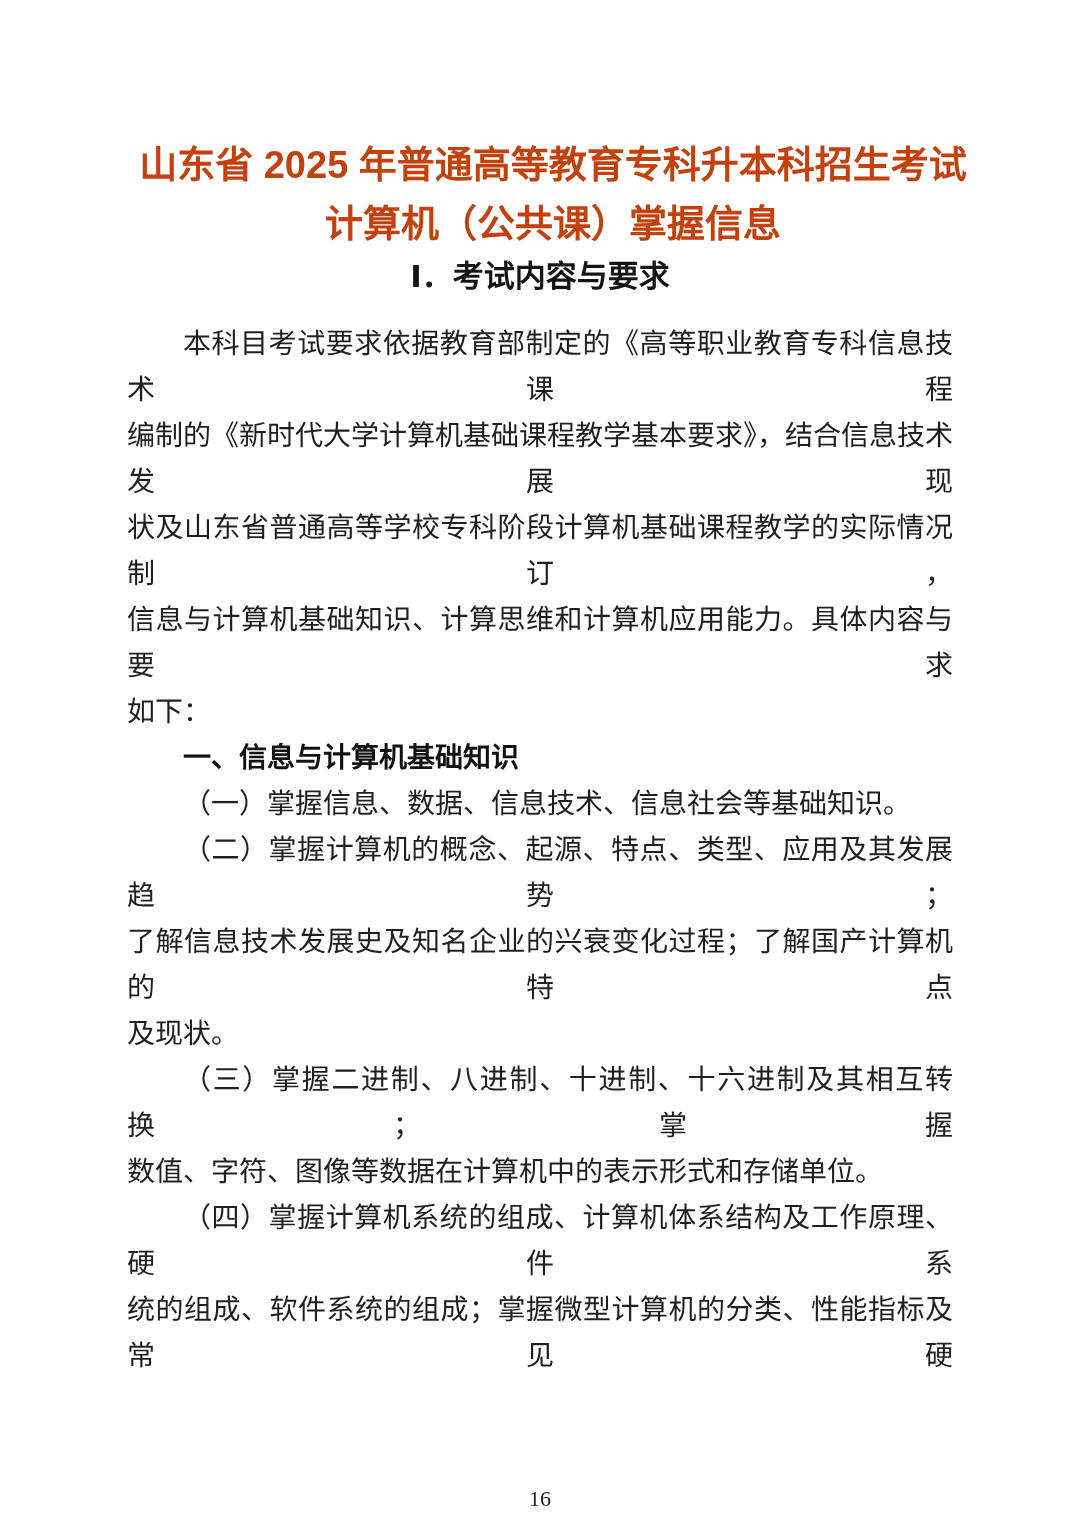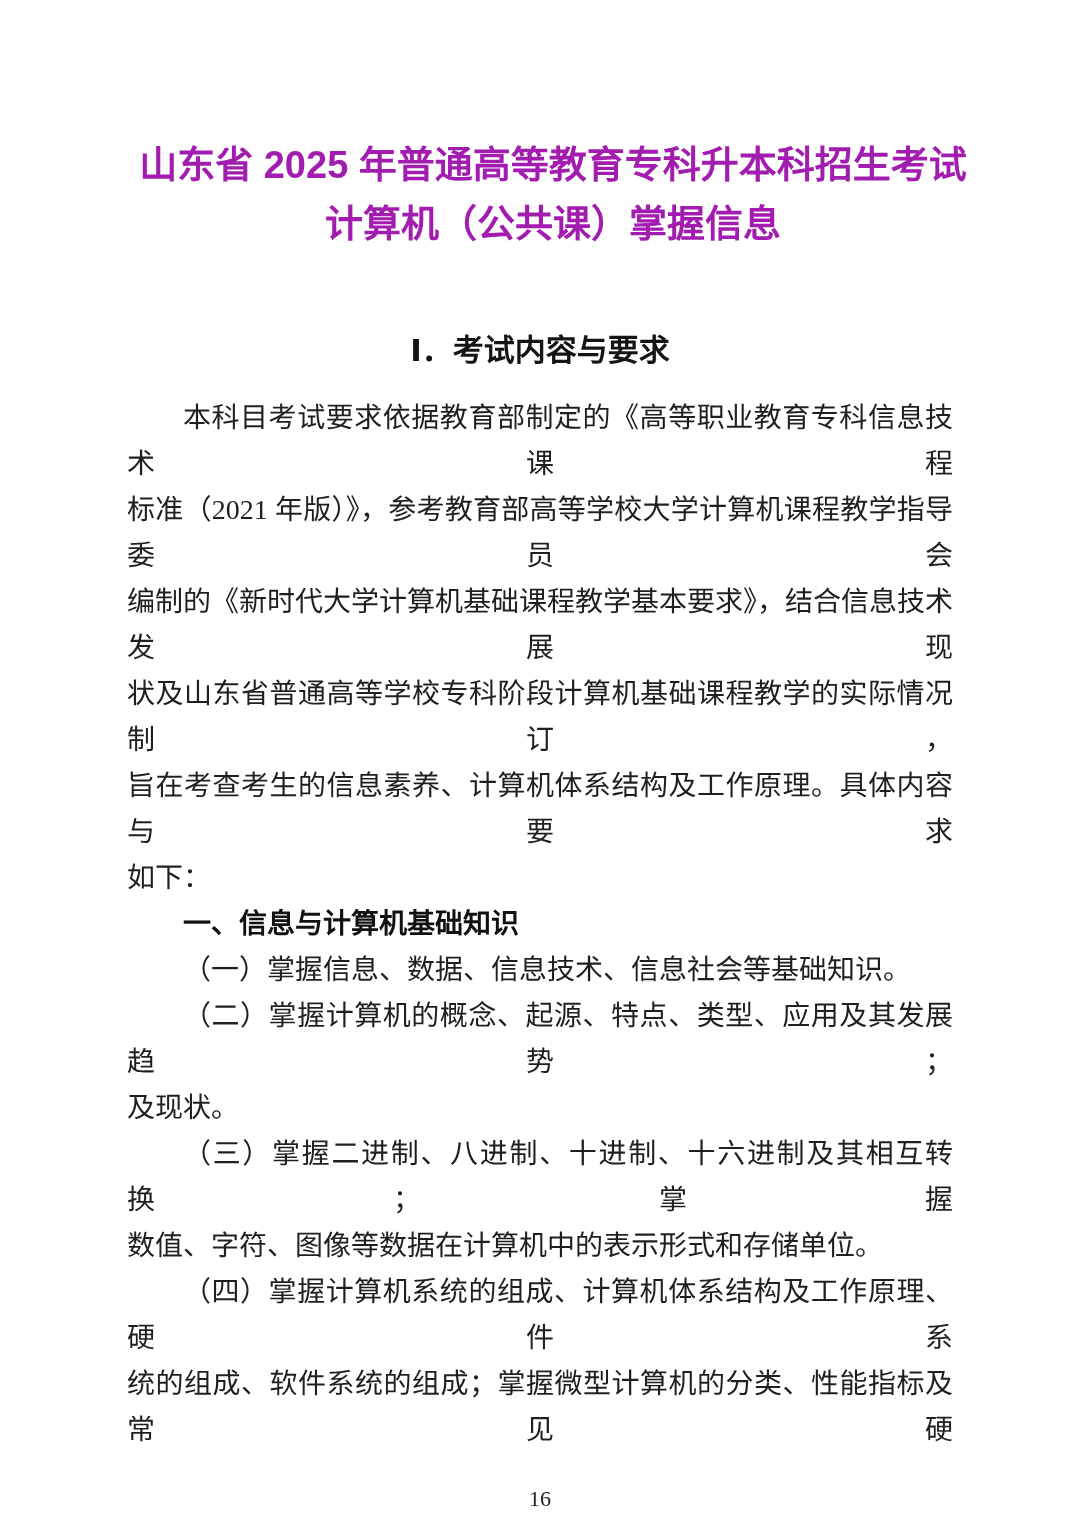--- a/index.html
+++ b/index.html
@@ -19,33 +19,32 @@
     width: 1080px;
     height: 1527px;
     background: #ffffff;
   }
   .title-wrap {
     padding: 0 100px;
     margin-top: 136px;
     text-align: center;
     font-family: "Liberation Sans", "DejaVu Sans", sans-serif;
     font-weight: 700;
-    color: #a21caf;
+    color: #c2410c;
     font-size: 38px;
     line-height: 59px;
     margin-left: 26px;
   }
   .title-line {
     white-space: nowrap;
   }
   .content {
     padding: 0 127px;
   }
   .section-heading {
-    margin-top: 74px;
     text-align: center;
     font-family: "Liberation Sans", "DejaVu Sans", sans-serif;
     font-weight: 700;
     font-size: 31px;
     line-height: 45px;
     color: #141414;
   }
   .body-text {
     margin-top: 22px;
     font-size: 28px;
@@ -92,31 +91,31 @@
     <div class="title-line">山东省 2025 年普通高等教育专科升本科招生考试</div>
     <div class="title-line">计算机（公共课）掌握信息</div>
   </div>
 
   <div class="content">
 
     <div class="section-heading">Ⅰ．考试内容与要求</div>
 
     <div class="body-text">
       <div class="line indent">本科目考试要求依据教育部制定的《高等职业教育专科信息技术课程</div>
-      <div class="line">标准（2021 年版）》，参考教育部高等学校大学计算机课程教学指导委员会</div>
       <div class="line">编制的《新时代大学计算机基础课程教学基本要求》，结合信息技术发展现</div>
       <div class="line">状及山东省普通高等学校专科阶段计算机基础课程教学的实际情况制订，</div>
-      <div class="line">旨在考查考生的信息素养、计算机体系结构及工作原理。具体内容与要求</div>
+      <div class="line">信息与计算机基础知识、计算思维和计算机应用能力。具体内容与要求</div>
       <div class="line last">如下：</div>
 
       <div class="line subheading">一、信息与计算机基础知识</div>
 
       <div class="line last indent">（一）掌握信息、数据、信息技术、信息社会等基础知识。</div>
 
       <div class="line indent">（二）掌握计算机的概念、起源、特点、类型、应用及其发展趋势；</div>
+      <div class="line">了解信息技术发展史及知名企业的兴衰变化过程；了解国产计算机的特点</div>
       <div class="line last">及现状。</div>
 
       <div class="line indent">（三）掌握二进制、八进制、十进制、十六进制及其相互转换；掌握</div>
       <div class="line last">数值、字符、图像等数据在计算机中的表示形式和存储单位。</div>
 
       <div class="line indent">（四）掌握计算机系统的组成、计算机体系结构及工作原理、硬件系</div>
       <div class="line">统的组成、软件系统的组成；掌握微型计算机的分类、性能指标及常见硬</div>
 
     </div>
 

